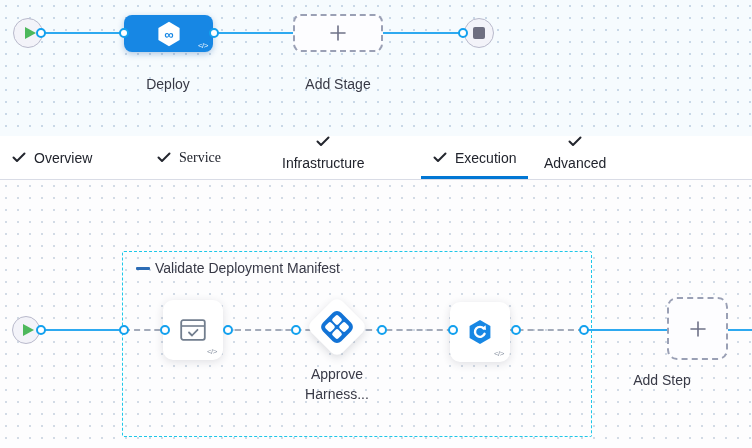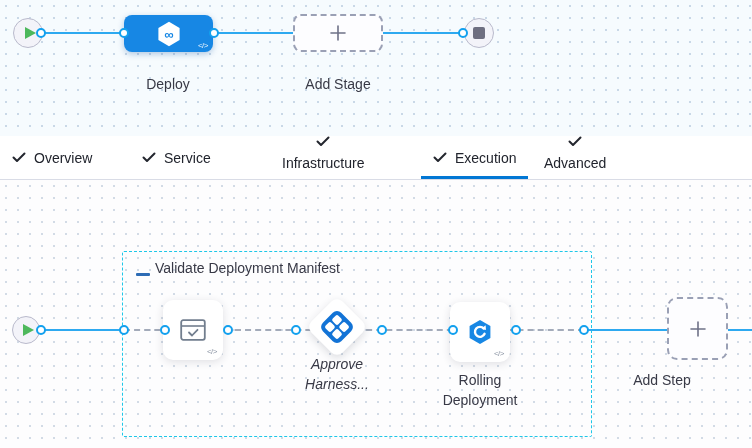--- a/index.html
+++ b/index.html
@@ -61,21 +61,21 @@
     box-shadow:2px 2px 8px rgba(40,41,61,.16); }
   .approve-icon { position:absolute; left:324px; top:134px; width:26px; height:26px;
     background:#1273d6; border-radius:6px; transform:rotate(45deg);
     display:grid; grid-template-columns:8px 8px; grid-template-rows:8px 8px; gap:2px;
     place-content:center; }
   .approve-icon span { background:#fff; border-radius:2px; }
 
   
   .step-group { position:absolute; left:122px; top:71px; width:470px; height:186px;
     border:1px dashed #1ec7e8; border-radius:2px; }
-  .group-head { position:absolute; left:13px; top:8px; display:flex; align-items:flex-end; gap:5px; }
+  .group-head { position:absolute; left:13px; top:8px; display:flex; align-items:center; gap:5px; }
   .collapse-dash { width:14px; height:3px; background:#2d6cb5; border-radius:1px; }
   .group-title { font-size:14px; color:#383946; }
 
   
   .node-label { position:absolute; width:100px; text-align:center; font-size:14px;
     font-weight:500; color:#383946; line-height:20px; }
 </style>
 </head>
 <body>
 
@@ -115,21 +115,21 @@
     <div class="node-label" style="left:118px; top:74px;">Deploy</div>
   </div>
 
   <div class="tabbar">
     <div class="tab" style="left:12px;">
       <svg width="14" height="11" viewBox="0 0 14 11">
           <path d="M1.5 5.5 L5 9 L12.5 1.5" fill="none" stroke="#23262e" stroke-width="2" stroke-linecap="round" stroke-linejoin="round"></path>
         </svg>
       <span>Overview</span>
     </div>
-    <div class="tab" style="left:142px;">
+    <div class="tab" style="left:157px;font-family:Liberation Serif, serif;">
       <svg width="14" height="11" viewBox="0 0 14 11">
           <path d="M1.5 5.5 L5 9 L12.5 1.5" fill="none" stroke="#23262e" stroke-width="2" stroke-linecap="round" stroke-linejoin="round"></path>
         </svg>
       <span>Service</span>
     </div>
     <div class="tab" style="left:282px;flex-direction:column;">
       <svg width="14" height="11" viewBox="0 0 14 11">
           <path d="M1.5 5.5 L5 9 L12.5 1.5" fill="none" stroke="#23262e" stroke-width="2" stroke-linecap="round" stroke-linejoin="round"></path>
         </svg>
       <span>Infrastructure</span>
@@ -201,18 +201,17 @@
     <div class="dot" style="left:36px; top:145px;"></div>
     <div class="dot" style="left:119px; top:145px;"></div>
     <div class="dot" style="left:160px; top:145px;"></div>
     <div class="dot" style="left:223px; top:145px;"></div>
     <div class="dot" style="left:291px; top:145px;"></div>
     <div class="dot" style="left:377px; top:145px;"></div>
     <div class="dot" style="left:448px; top:145px;"></div>
     <div class="dot" style="left:511px; top:145px;"></div>
     <div class="dot" style="left:579px; top:145px;"></div>
 
-    <div class="node-label" style="left:287px; top:174px;font-style:italic;">Approve Harness...</div>
-    <div class="node-label" style="left:430px; top:190px;">Rolling Deployment</div>
+    <div class="node-label" style="left:287px; top:184px;">Approve Harness...</div>
     <div class="node-label" style="left:612px; top:190px;">Add Step</div>
   </div>
 
 </div>
 
 </body></html>

